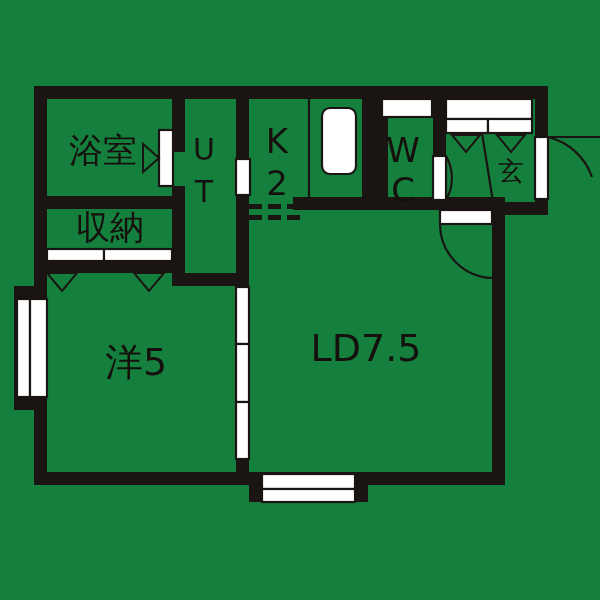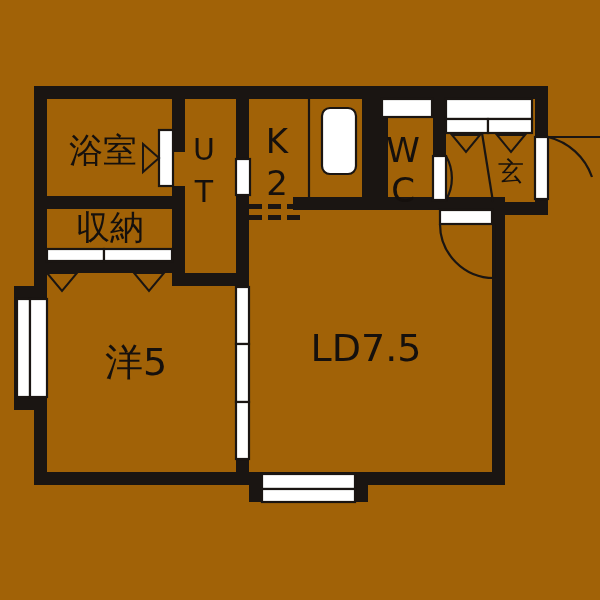--- a/index.html
+++ b/index.html
@@ -10,21 +10,21 @@
   body {
     width: 600px;
     height: 600px;
     font-family: "Liberation Sans", sans-serif;
     overflow: hidden;
   }
   #floorplan-root {
     position: relative;
     width: 600px;
     height: 600px;
-    background: #a16207;
+    background: #15803d;
   }
   svg#plan-svg {
     display: block;
     width: 600px;
     height: 600px;
   }
   .wall     { fill: #1a1512; }
   .thinline { fill: none; stroke: #1a1512; stroke-width: 2.2; }
   .thinline-f { fill: #ffffff; stroke: #1a1512; stroke-width: 2.2; }
   .swing    { fill: none; stroke: #1a1512; stroke-width: 2.2; }

